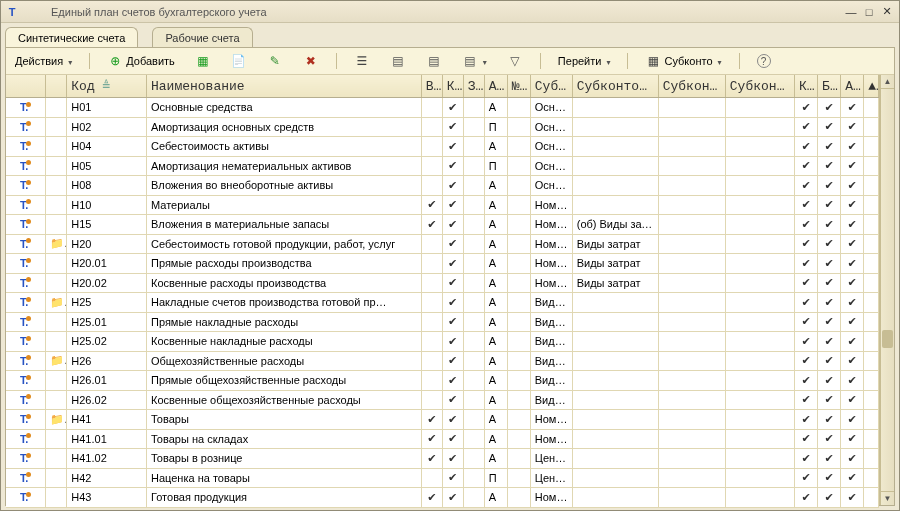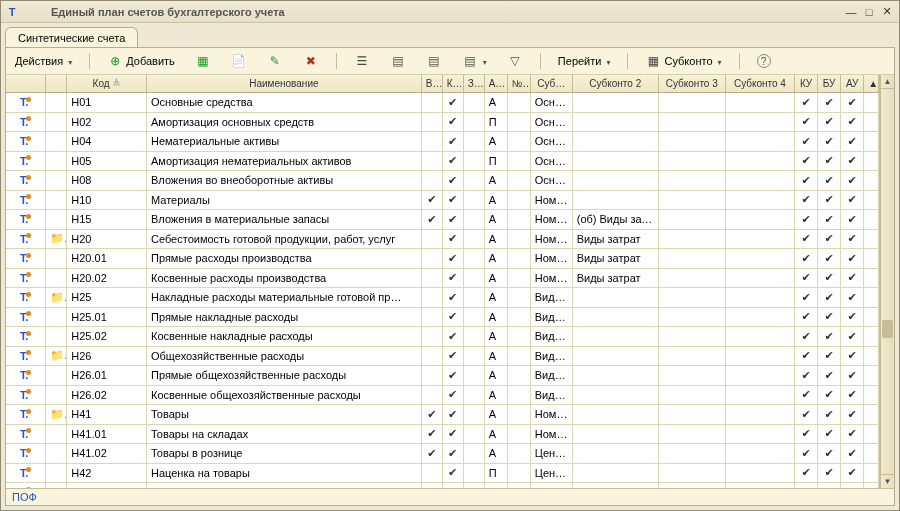--- a/index.html
+++ b/index.html
@@ -16,21 +16,21 @@
     background:#eee8d4;
     height:100%;
     display:flex; flex-direction:column;
   }
   .titlebar {
     background:linear-gradient(#f2ead6,#e6dec6);
     height:22px; display:flex; align-items:center;
     padding:0 4px; border-bottom:1px solid #cbc3a7;
   }
   .titlebar .win-icon { width:14px; text-align:center; color:#2753c3; font-weight:bold; margin-right:4px;}
-  .titlebar .title { font-weight:bold; color:#555; flex:1;padding-left:28px;}
+  .titlebar .title { font-weight:normal; color:#555; flex:1;padding-left:28px;}
   .winbtn { width:16px;height:14px; display:inline-flex;align-items:center;justify-content:center; margin-left:2px; color:#333;}
   .tabs {
     display:flex; gap:0; padding:4px 4px 0 4px; background:#eee8d4;
   }
   .tab {
     padding:4px 12px 3px; border:1px solid #b6ae8f;
     border-bottom:none; border-radius:6px 6px 0 0;
     background:#efe9ce; margin-right:14px;
     color:#333;
   }
@@ -60,23 +60,24 @@
   .ico.cfg{color:#2058c0;}
   .ico.list{color:#444;}
   .ico.filter{color:#555;}
   .ico.help{color:#555;border:1px solid #888;border-radius:50%;width:14px;height:14px;font-size:10px;}
   .grid-wrap{flex:1;display:flex;min-height:0;}
   .grid{flex:1;display:flex;flex-direction:column;border-right:1px solid #c7bd94;min-height:0;}
   table{border-collapse:collapse;width:100%;table-layout:fixed;}
   thead th{
     background:linear-gradient(#f7f1d6,#eee6c3);
     border-right:1px solid #c7bd94;border-bottom:1px solid #b6ae8f;
-    padding:3px 4px;text-align:center;font-weight:normal;color:#333;
+    padding:3px 4px;text-align:left;font-weight:normal;color:#333;
     white-space:nowrap;overflow:hidden;text-overflow:ellipsis;
-    font-size:10px;
+    font-size:13px;
+    font-family:Liberation Mono, monospace;
   }
   tbody{display:block;overflow:hidden;}
   thead,tbody tr{display:table;width:100%;table-layout:fixed;}
   tbody td{
     border-right:1px solid #e0d7b2;border-bottom:1px solid #e0d7b2;
     padding:2px 4px;height:19px;
     white-space:nowrap;overflow:hidden;text-overflow:ellipsis;
     font-size:11px;background:#fff;
   }
   .chk{color:#333;text-align:center;}
@@ -110,20 +111,21 @@
   <div class="titlebar">
     <span class="win-icon">Т</span>
     <span class="title">Единый план счетов бухгалтерского учета</span>
     <span class="winbtn">—</span>
     <span class="winbtn">□</span>
     <span class="winbtn">✕</span>
   </div>
 
   <div class="tabs">
     <div class="tab active">Синтетические счета</div>
+    <div class="tab">Рабочие счета</div>
   </div>
 
   <div class="panel">
 
     <div class="toolbar">
       <div class="tbtn">
         <span>Действия</span>
           <span class="drop"></span>
       </div>
       <span class="sep"></span>
@@ -237,21 +239,21 @@
                 <td class="c-s4"></td>
                 <td class="c-ku chk">✔</td>
                 <td class="c-bu chk">✔</td>
                 <td class="c-au chk">✔</td>
                 <td class="c-scr"></td>
               </tr>
               <tr>
                 <td class="c-ico row-ico">Т.<span class="dot"></span></td>
                 <td class="c-fold"></td>
                 <td class="c-code">Н04</td>
-                <td class="c-name">Нематериальные активы</td>
+                <td class="c-name">Себестоимость активы</td>
                 <td class="c-v chk"></td>
                 <td class="c-k chk">✔</td>
                 <td class="c-z chk"></td>
                 <td class="c-a">А</td>
                 <td class="c-n"></td>
                 <td class="c-s1">Осн…</td>
                 <td class="c-s2"></td>
                 <td class="c-s3"></td>
                 <td class="c-s4"></td>
                 <td class="c-ku chk">✔</td>
@@ -389,21 +391,21 @@
                 <td class="c-s4"></td>
                 <td class="c-ku chk">✔</td>
                 <td class="c-bu chk">✔</td>
                 <td class="c-au chk">✔</td>
                 <td class="c-scr"></td>
               </tr>
               <tr>
                 <td class="c-ico row-ico">Т.<span class="dot"></span></td>
                 <td class="c-fold"><span class="folder">📁</span></td>
                 <td class="c-code">Н25</td>
-                <td class="c-name">Накладные расходы материальные готовой пр…</td>
+                <td class="c-name">Накладные счетов производства готовой пр…</td>
                 <td class="c-v chk"></td>
                 <td class="c-k chk">✔</td>
                 <td class="c-z chk"></td>
                 <td class="c-a">А</td>
                 <td class="c-n"></td>
                 <td class="c-s1">Вид…</td>
                 <td class="c-s2"></td>
                 <td class="c-s3"></td>
                 <td class="c-s4"></td>
                 <td class="c-ku chk">✔</td>
@@ -606,15 +608,14 @@
       </div>
       <div class="vscroll">
         <div class="arrow">▲</div>
         <div class="track">
             <div class="thumb"></div>
           </div>
         <div class="arrow bot">▼</div>
       </div>
     </div>
 
-    <div class="status">ПОФ</div>
   </div>
 </div>
 
 </body></html>

